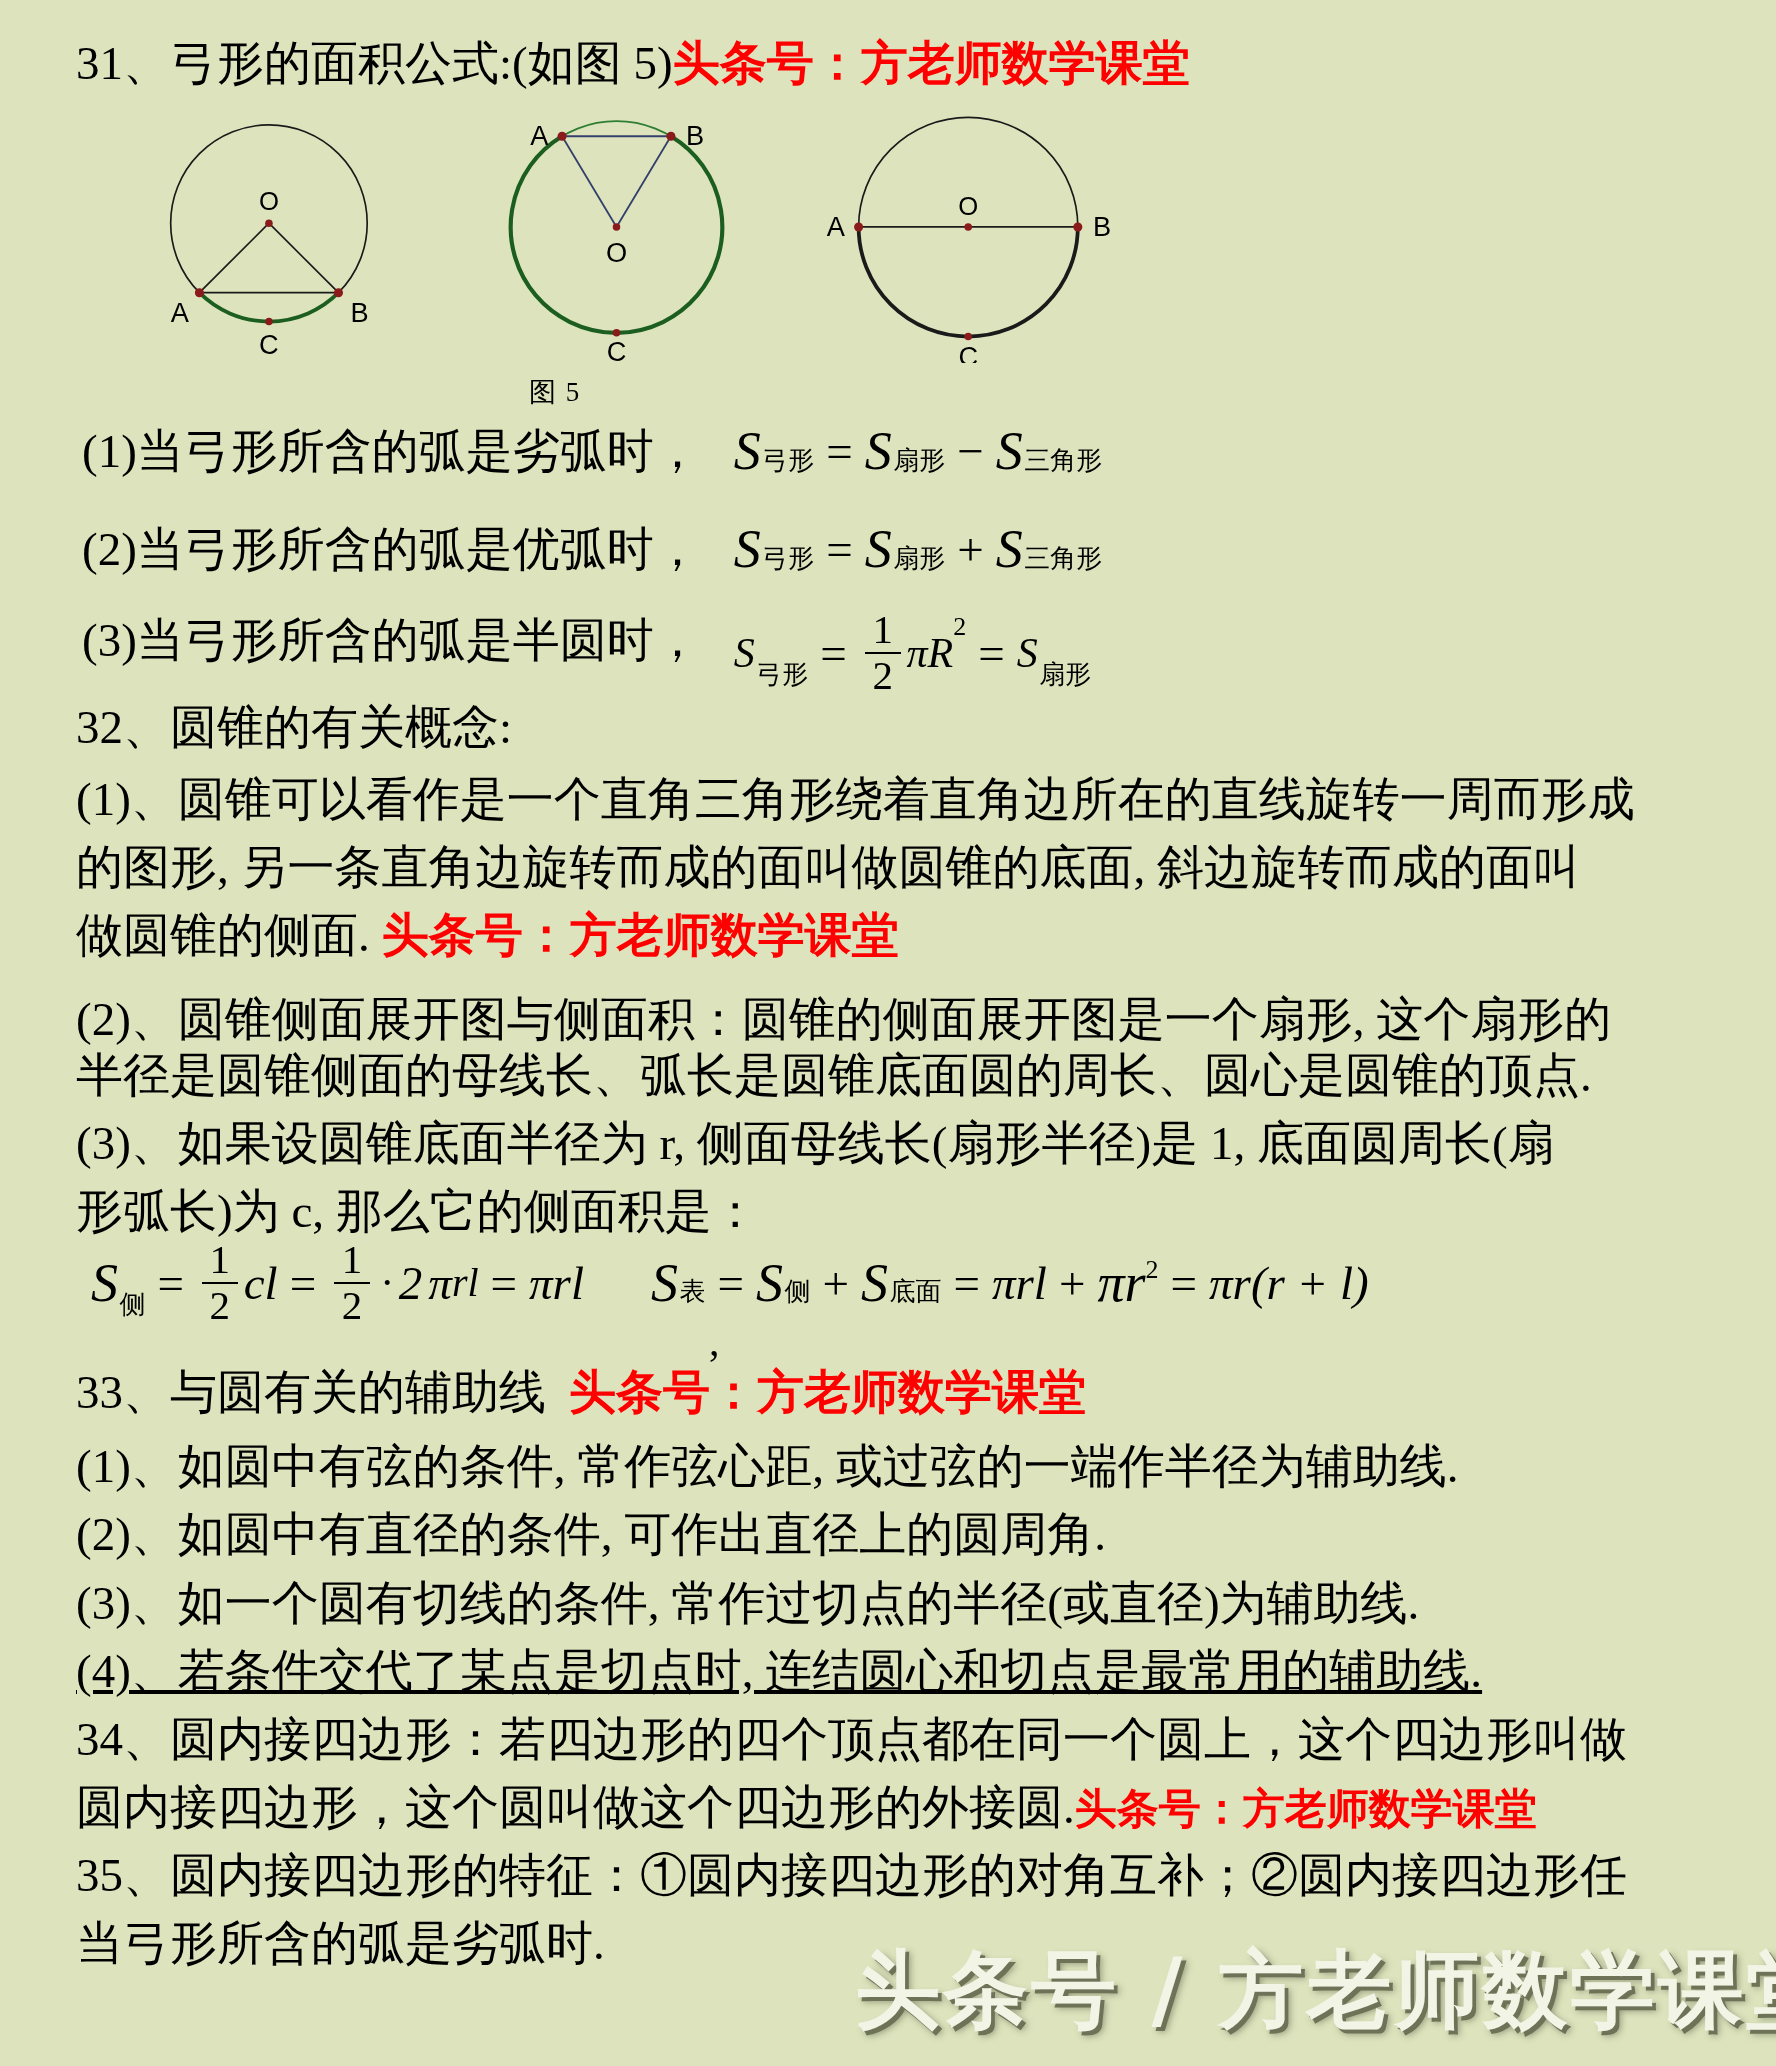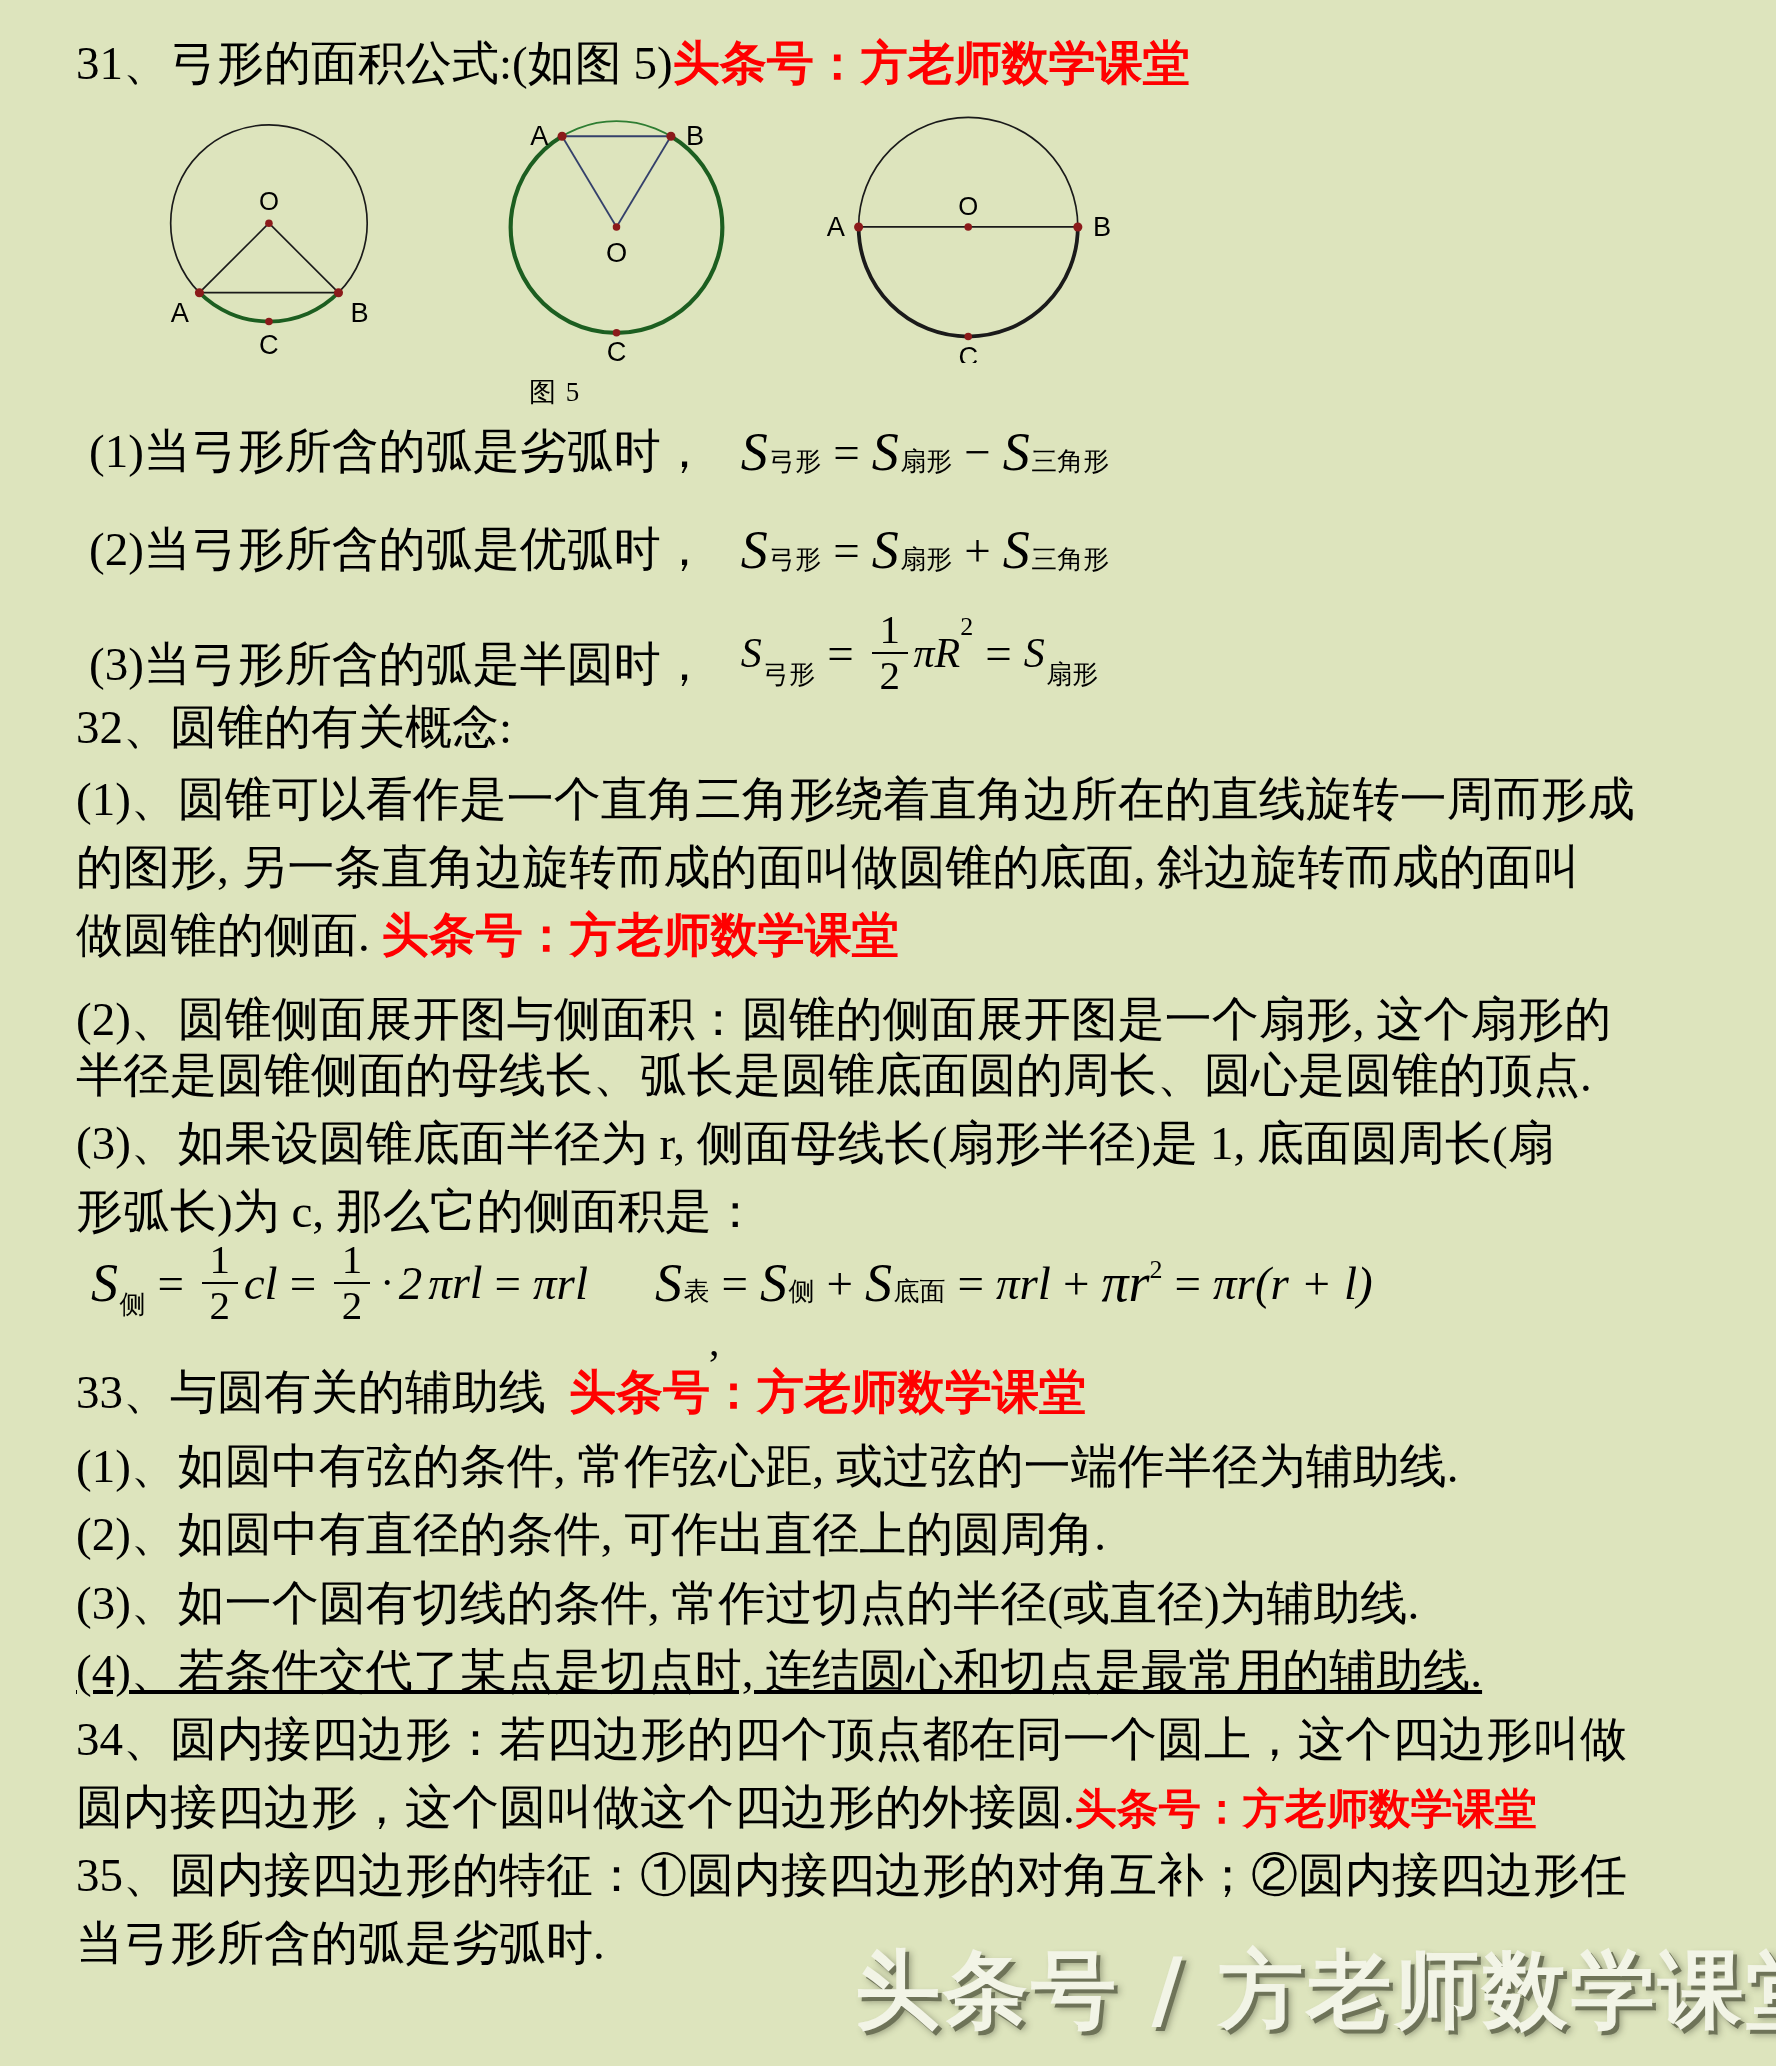--- a/index.html
+++ b/index.html
@@ -58,25 +58,25 @@
     position: absolute;
     left: 529px;
     top: 374px;
     font-size: 27px;
     letter-spacing: 1.5px;
   }
 
   
   .fline {
     position: absolute;
-    left: 89px;
+    left: 82px;
     white-space: nowrap;
     font-size: 47px;
     display: flex;
-    align-items: flex-end;
+    align-items: flex-start;
   }
   .fml {
     font-family: "Liberation Serif", "DejaVu Serif", serif;
     font-style: italic;
     margin-left: 33px;
     display: inline-flex;
     align-items: center;
     white-space: nowrap;
   }
   .bigS { font-size: 54px; font-style: italic; }
@@ -288,21 +288,21 @@
       </span>
       <span style="font-style:italic;font-size:47px;">cl</span>
       <span class="op">=</span>
       <span class="frac">
         <span class="num">1</span>
         <span class="den">2</span>
       </span>
       <span style="font-style:normal;font-size:42px;margin:0 4.5px;">·</span>
       <span style="font-style:italic;font-size:47px;">2</span>
       <span style="font-style:italic;font-size:47px;margin-left:6px;">π</span>
-      <span style="font-style:italic;font-size:46px;">rl</span>
+      <span style="font-style:italic;font-size:40px;">rl</span>
       <span class="op">=</span>
       <span style="font-style:italic;font-size:47px;">πrl</span>
     </span>
 
     <span class="gap"></span>
 
     <span class="fml" style="margin-left:0;">
       <span class="bigS">S</span>
         <span class="sub">表</span>
       <span class="op">=</span>

